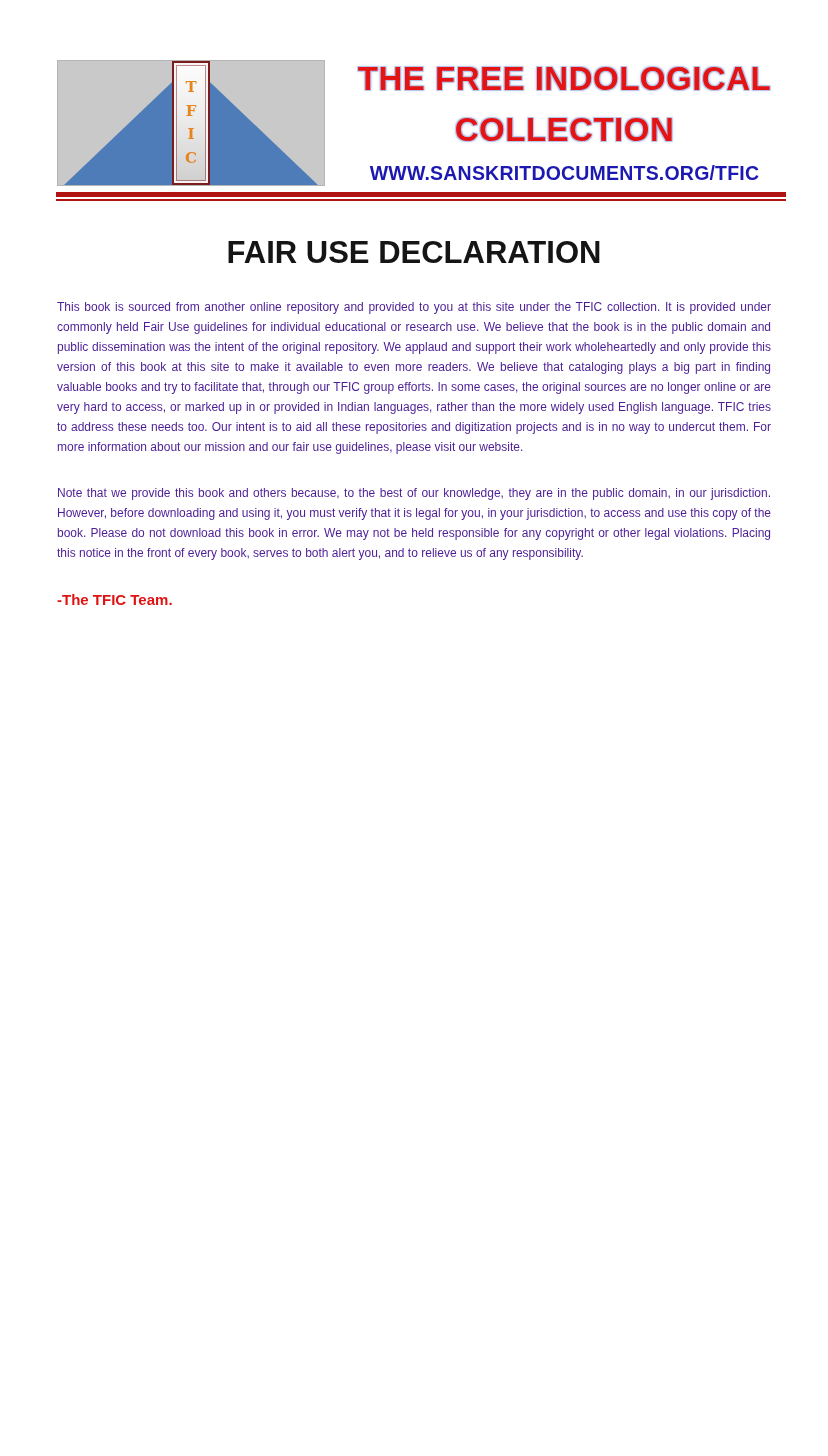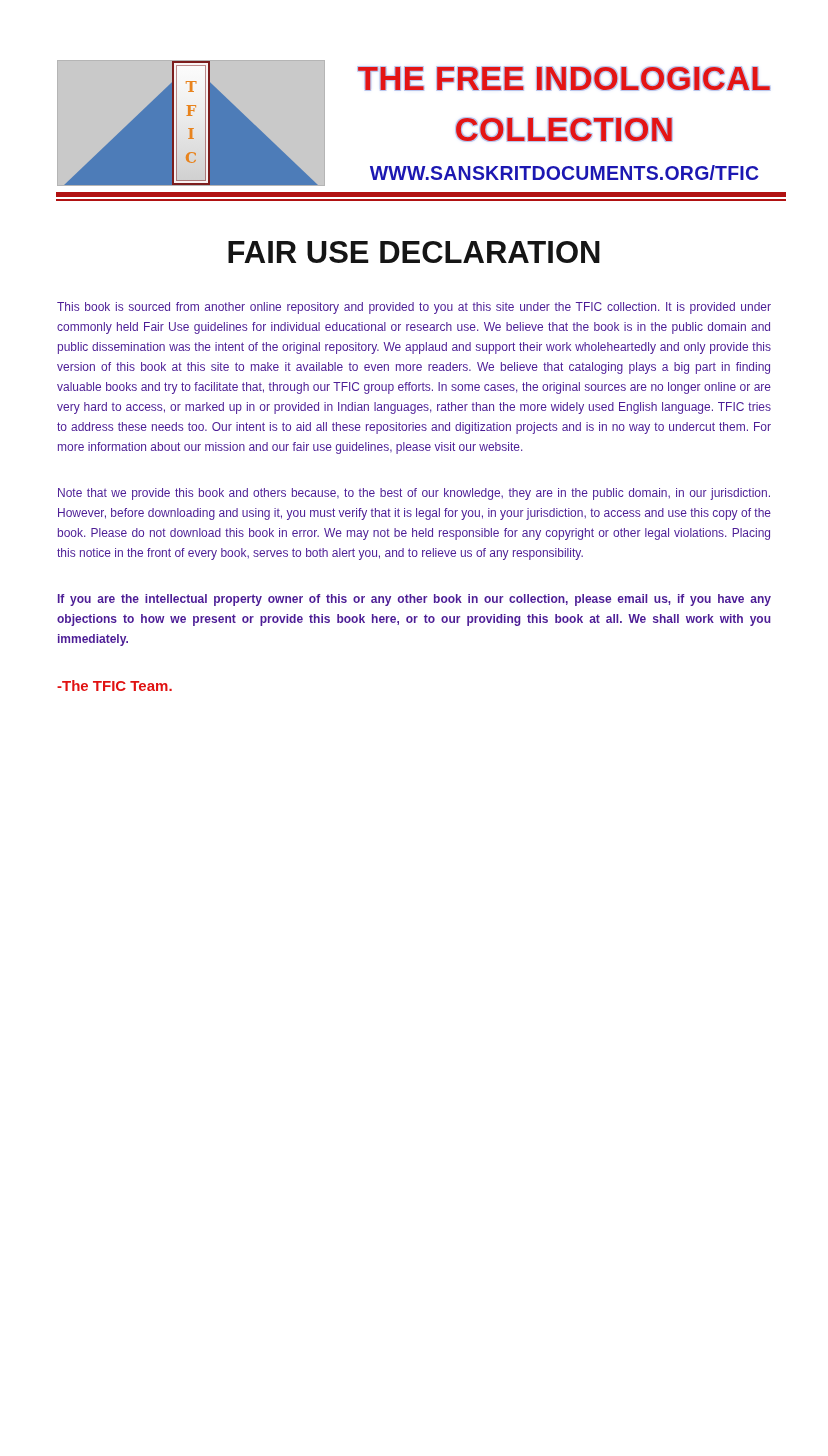--- a/index.html
+++ b/index.html
@@ -134,17 +134,16 @@
       <div class="org-url">WWW.SANSKRITDOCUMENTS.ORG/TFIC</div>
     </div>
   </header>
 
   <div class="divider"></div>
 
   <main>
     <h1 class="doc-heading">FAIR USE DECLARATION</h1>
     <p class="doc-para">This book is sourced from another online repository and provided to you at this site under the TFIC collection. It is provided under commonly held Fair Use guidelines for individual educational or research use. We believe that the book is in the public domain and public dissemination was the intent of the original repository. We applaud and support their work wholeheartedly and only provide this version of this book at this site to make it available to even more readers. We believe that cataloging plays a big part in finding valuable books and try to facilitate that, through our TFIC group efforts. In some cases, the original sources are no longer online or are very hard to access, or marked up in or provided in Indian languages, rather than the more widely used English language. TFIC tries to address these needs too. Our intent is to aid all these repositories and digitization projects and is in no way to undercut them. For more information about our mission and our fair use guidelines, please visit our website.</p>
     <p class="doc-para">Note that we provide this book and others because, to the best of our knowledge, they are in the public domain, in our jurisdiction. However, before downloading and using it, you must verify that it is legal for you, in your jurisdiction, to access and use this copy of the book. Please do not download this book in error. We may not be held responsible for any copyright or other legal violations. Placing this notice in the front of every book, serves to both alert you, and to relieve us of any responsibility.</p>
-    <p class="doc-para bold">If you are the intellectual property owner of this or any other book in our collection, please email us, if you have any objections to how we present or provide this book here, or to our providing this book at all. We shall work with you immediately.</p>
     <div class="signature">-The TFIC Team.</div>
   </main>
 
 </div>
 
 </body></html>

